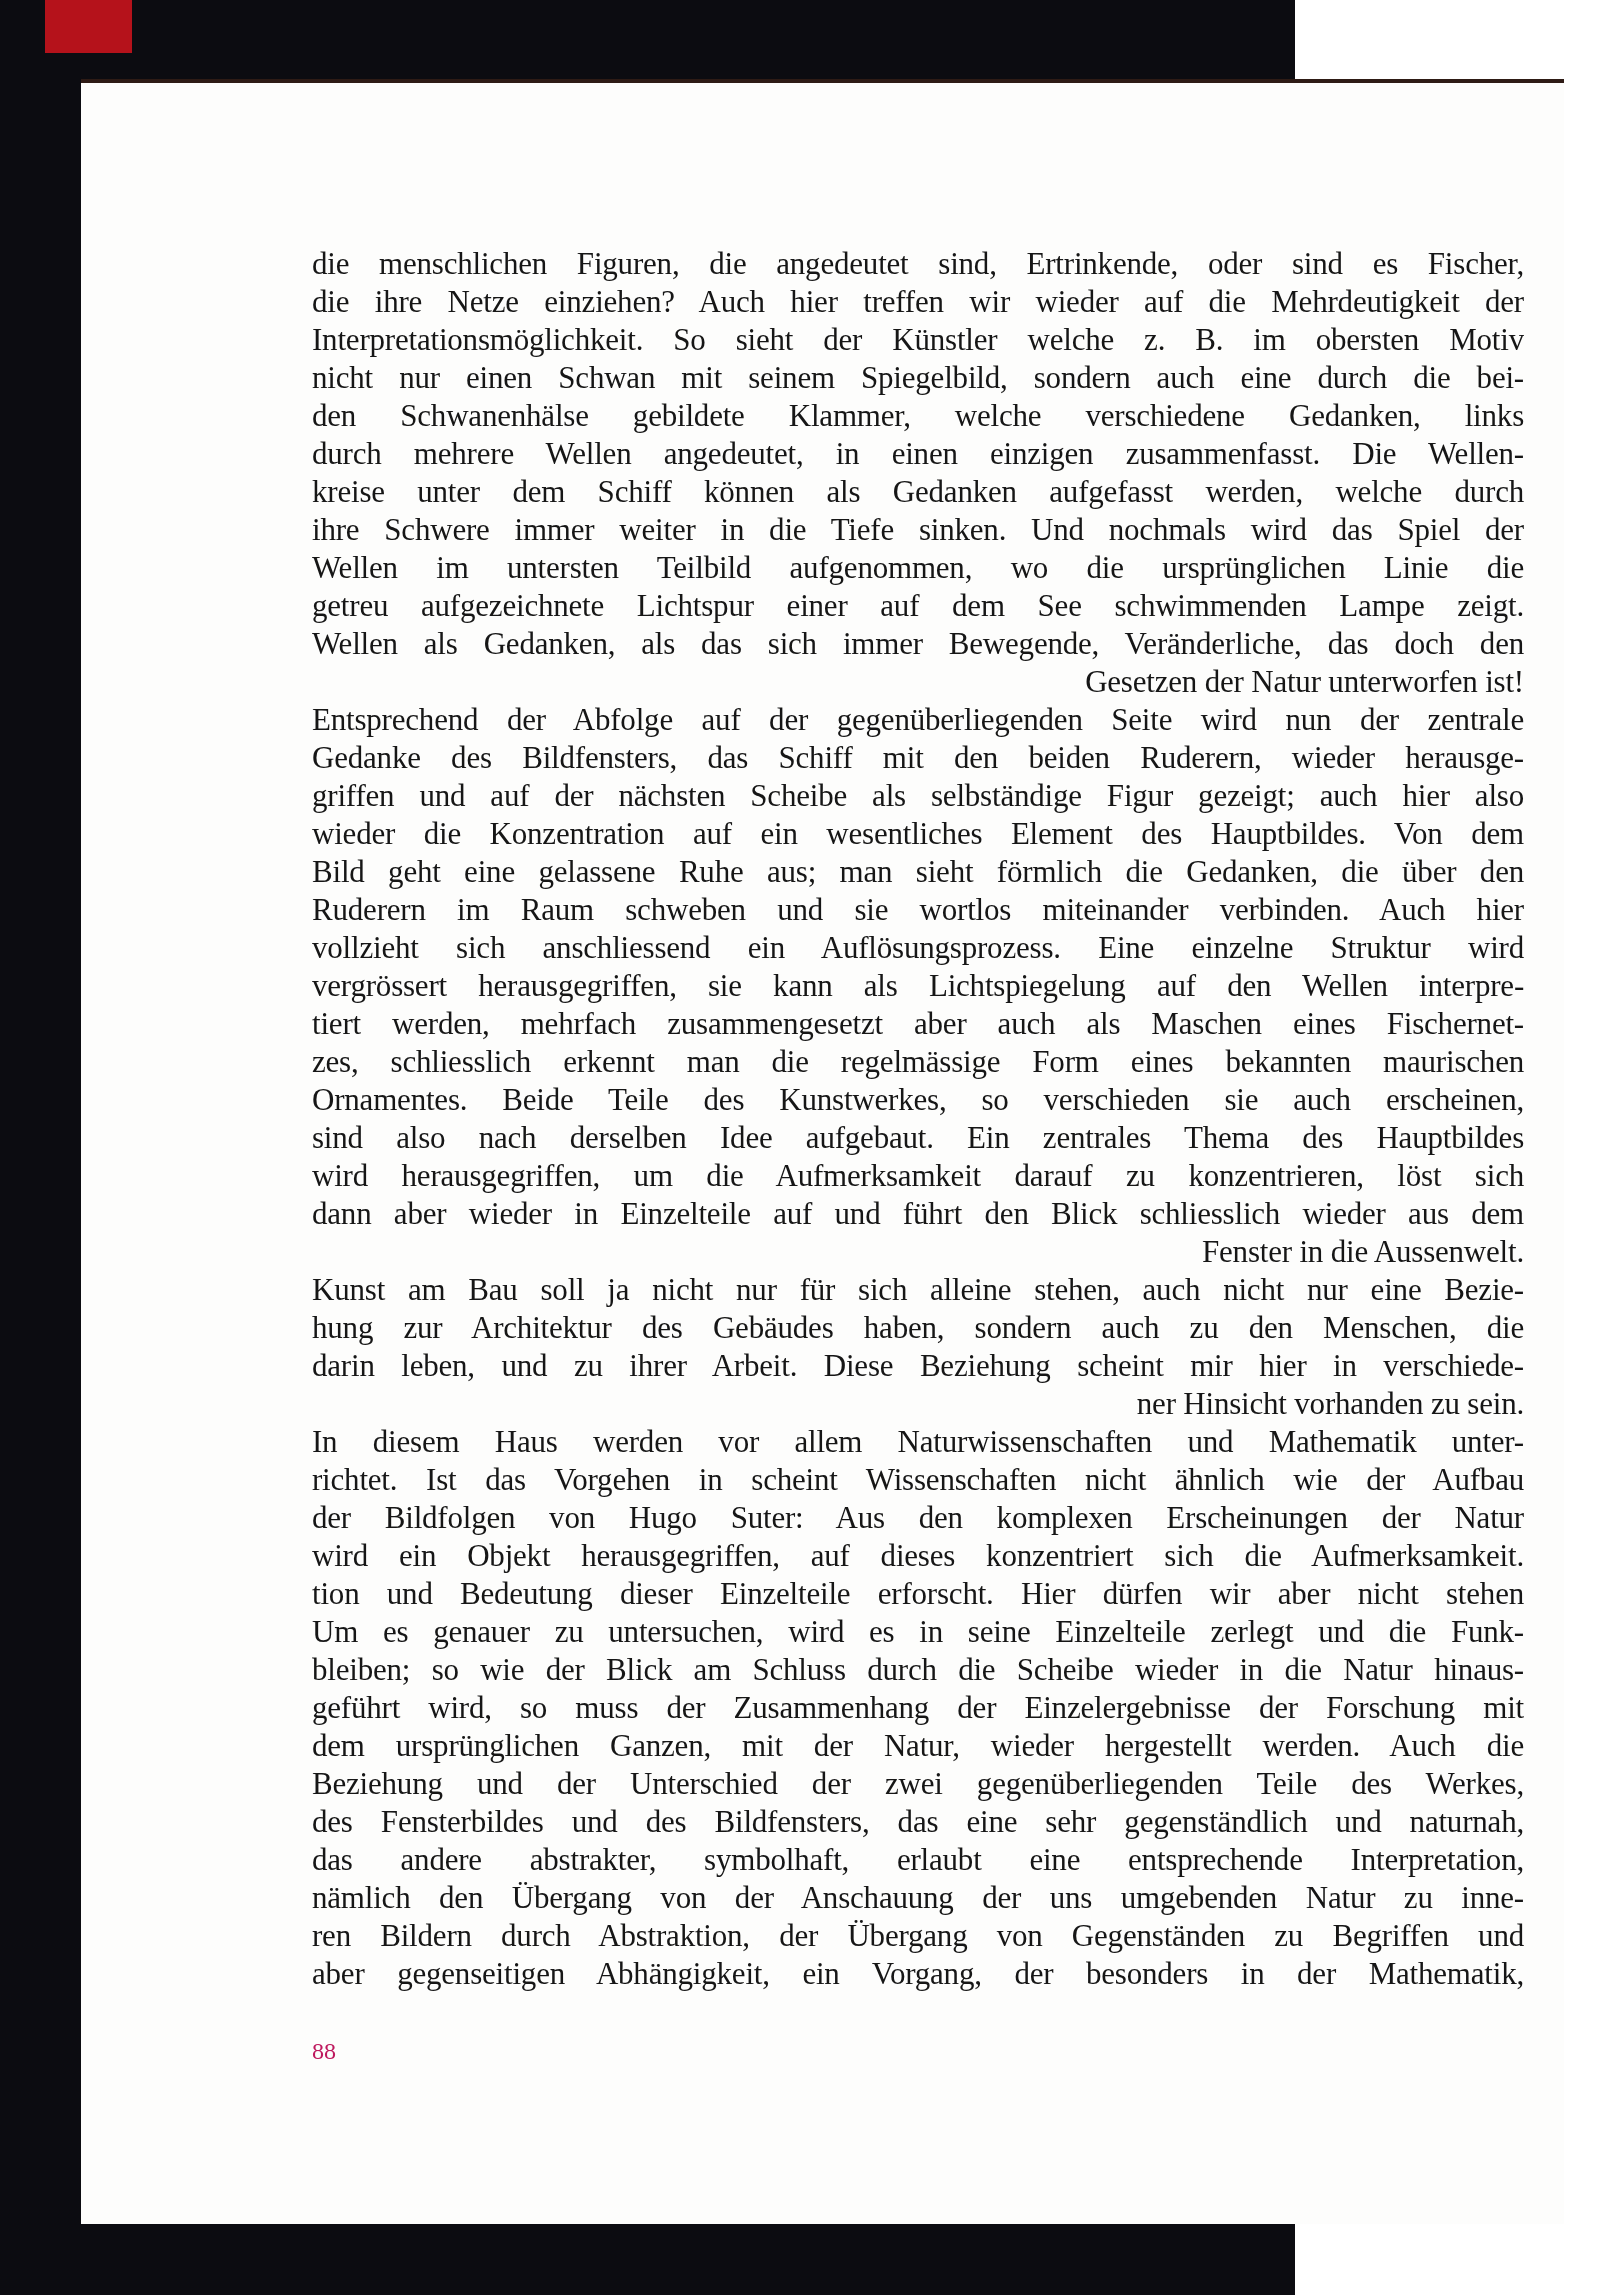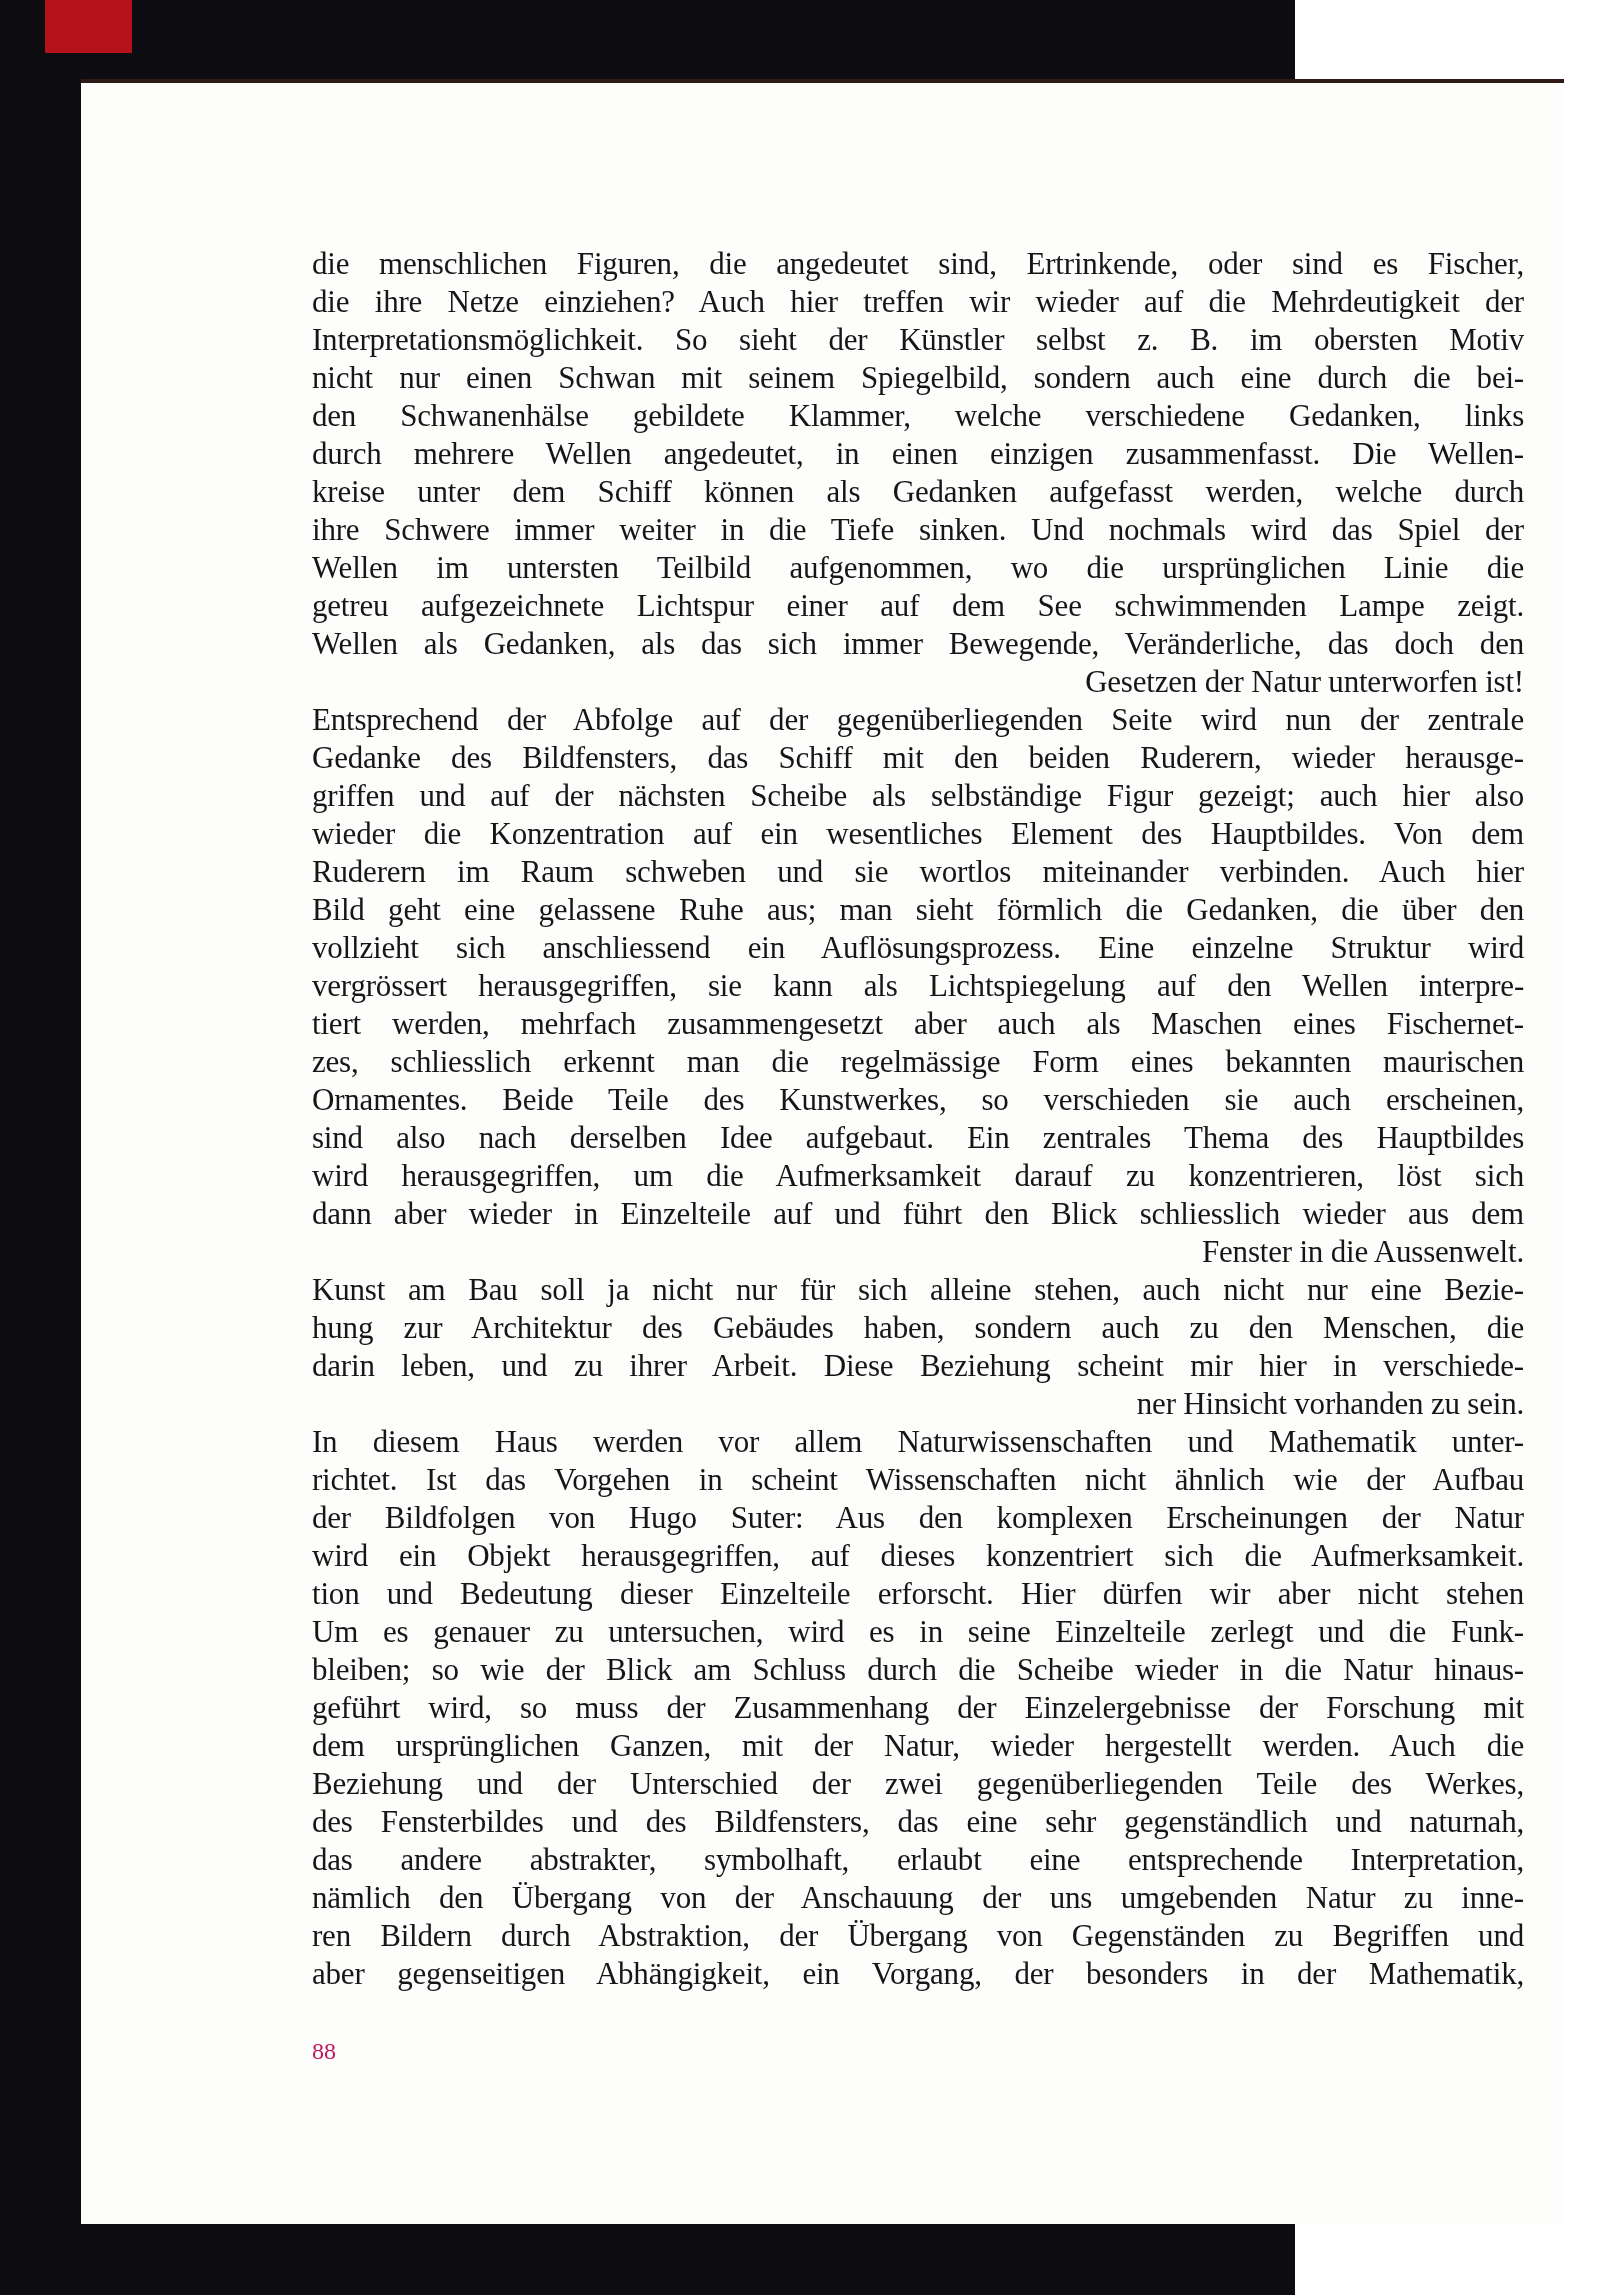--- a/index.html
+++ b/index.html
@@ -63,36 +63,36 @@
 </style>
 </head>
 <body>
 
 <div class="backdrop" style="background: rgb(12, 12, 17);">
   <div class="red-mark" style="background: rgb(181, 18, 27);"></div>
   <div class="paper" style="background: rgb(253, 253, 252); border-top-color: rgb(46, 27, 21);">
     <div class="text-block" style="color: rgb(22, 22, 22);">
         <div class="line">die menschlichen Figuren, die angedeutet sind, Ertrinkende, oder sind es Fischer,</div>
         <div class="line">die ihre Netze einziehen? Auch hier treffen wir wieder auf die Mehrdeutigkeit der</div>
-        <div class="line">Interpretationsmöglichkeit. So sieht der Künstler selbst z. B. im obersten Motiv</div>
+        <div class="line">Interpretationsmöglichkeit. So sieht der Künstler welche z. B. im obersten Motiv</div>
         <div class="line">nicht nur einen Schwan mit seinem Spiegelbild, sondern auch eine durch die bei-</div>
         <div class="line">den Schwanenhälse gebildete Klammer, welche verschiedene Gedanken, links</div>
         <div class="line">durch mehrere Wellen angedeutet, in einen einzigen zusammenfasst. Die Wellen-</div>
         <div class="line">kreise unter dem Schiff können als Gedanken aufgefasst werden, welche durch</div>
         <div class="line">ihre Schwere immer weiter in die Tiefe sinken. Und nochmals wird das Spiel der</div>
         <div class="line">Wellen im untersten Teilbild aufgenommen, wo die ursprünglichen Linie die</div>
         <div class="line">getreu aufgezeichnete Lichtspur einer auf dem See schwimmenden Lampe zeigt.</div>
         <div class="line">Wellen als Gedanken, als das sich immer Bewegende, Veränderliche, das doch den</div>
         <div class="line para-end">Gesetzen der Natur unterworfen ist!</div>
         <div class="line">Entsprechend der Abfolge auf der gegenüberliegenden Seite wird nun der zentrale</div>
         <div class="line">Gedanke des Bildfensters, das Schiff mit den beiden Ruderern, wieder herausge-</div>
         <div class="line">griffen und auf der nächsten Scheibe als selbständige Figur gezeigt; auch hier also</div>
         <div class="line">wieder die Konzentration auf ein wesentliches Element des Hauptbildes. Von dem</div>
+        <div class="line">Bild geht eine gelassene Ruhe aus; man sieht förmlich die Gedanken, die über den</div>
         <div class="line">Ruderern im Raum schweben und sie wortlos miteinander verbinden. Auch hier</div>
-        <div class="line">Bild geht eine gelassene Ruhe aus; man sieht förmlich die Gedanken, die über den</div>
         <div class="line">vollzieht sich anschliessend ein Auflösungsprozess. Eine einzelne Struktur wird</div>
         <div class="line">vergrössert herausgegriffen, sie kann als Lichtspiegelung auf den Wellen interpre-</div>
         <div class="line">tiert werden, mehrfach zusammengesetzt aber auch als Maschen eines Fischernet-</div>
         <div class="line">zes, schliesslich erkennt man die regelmässige Form eines bekannten maurischen</div>
         <div class="line">Ornamentes. Beide Teile des Kunstwerkes, so verschieden sie auch erscheinen,</div>
         <div class="line">sind also nach derselben Idee aufgebaut. Ein zentrales Thema des Hauptbildes</div>
         <div class="line">wird herausgegriffen, um die Aufmerksamkeit darauf zu konzentrieren, löst sich</div>
         <div class="line">dann aber wieder in Einzelteile auf und führt den Blick schliesslich wieder aus dem</div>
         <div class="line para-end">Fenster in die Aussenwelt.</div>
         <div class="line">Kunst am Bau soll ja nicht nur für sich alleine stehen, auch nicht nur eine Bezie-</div>

